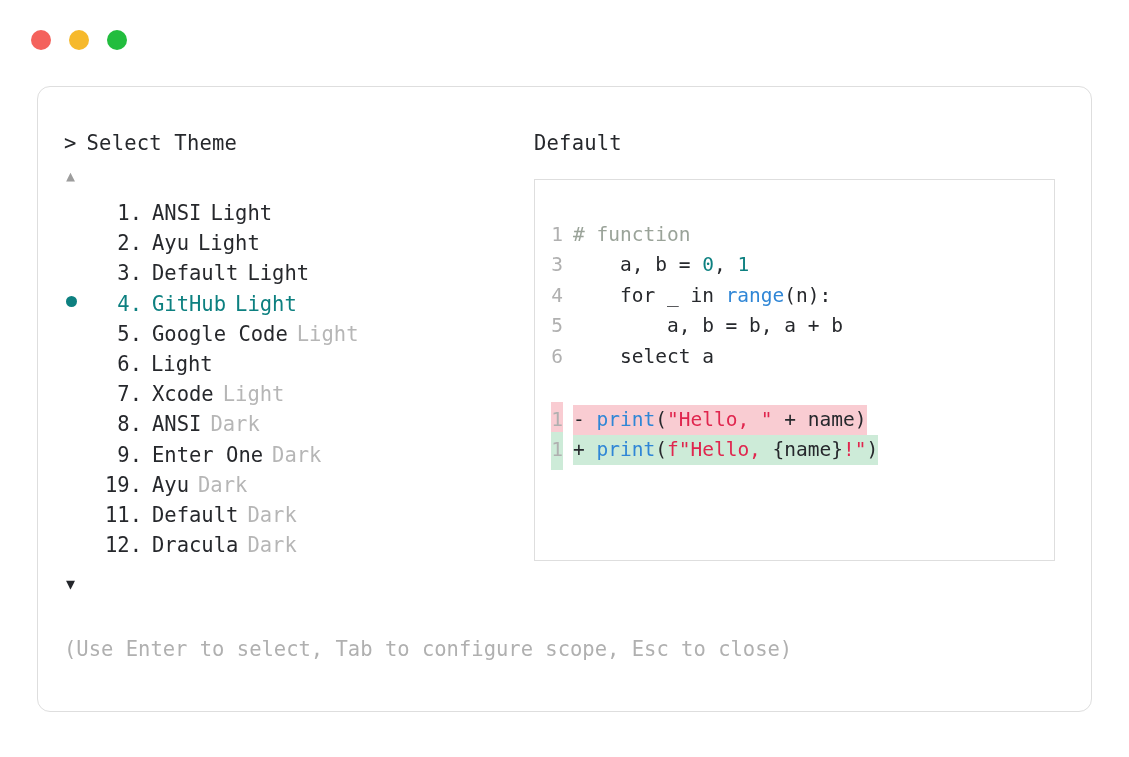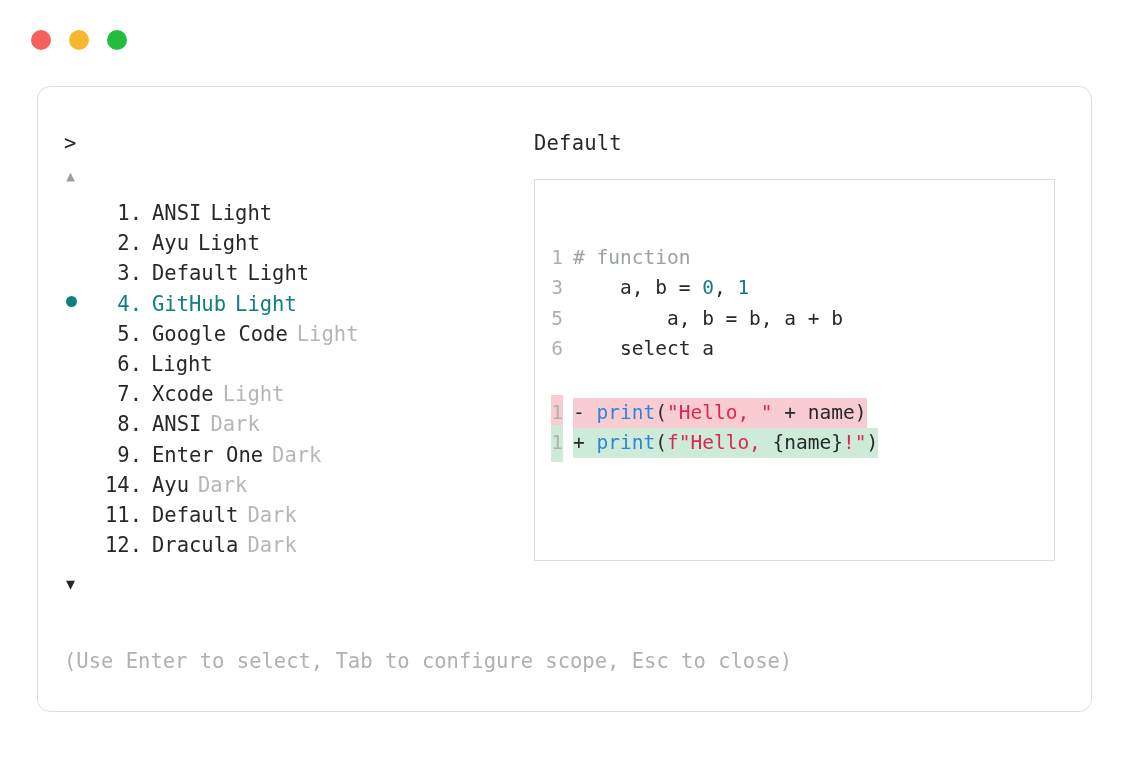--- a/index.html
+++ b/index.html
@@ -121,21 +121,20 @@
     border: 1.5px solid #dedede;
     background: #ffffff;
     padding: 40px 0 0 0;
     overflow: hidden;
   }
   .code-body {
     font-size: 19.5px;
     line-height: 30.4px;
     color: #26282c;
     padding-left: 16px;
-    margin-top: 23px;
   }
   .code-line { white-space: pre; height: 30.4px; display: block; }
   .ln {
     color: #b0b0b0;
     display: inline-block;
     width: 12px;
     text-align: right;
     margin-right: 10px;
   }
   .tok-comment { color: #9aa399; }
@@ -155,41 +154,41 @@
 
   
   .hint {
     position: absolute;
     left: 26px;
     top: 550px;
     font-size: 20.5px;
     line-height: 24px;
     color: #b0b0b0;
     white-space: pre;
-    margin-top: 12px;
   }
 </style>
 </head>
 <body>
 
 <div class="screen">
 
   <div class="titlebar">
     <span class="dot red"></span>
     <span class="dot yellow"></span>
     <span class="dot green"></span>
   </div>
 
   <div class="card">
     <div class="card-inner">
       <div class="columns">
 
         <div class="col-left">
           <div class="pane-title prompt-title">
             <span>&gt;</span>
+            <span>Select Theme</span>
           </div>
 
           <div class="arrow arrow-up">▲</div>
 
           <ul class="theme-list">
 
           <li class="theme-row">
               <span class="bullet-cell"></span>
               <span class="num-cell">1.</span>
               <span class="name-cell">ANSI</span>
@@ -237,21 +236,21 @@
               <span class="variant dim">Dark</span>
             </li>
               <li class="theme-row">
               <span class="bullet-cell"></span>
               <span class="num-cell">9.</span>
               <span class="name-cell">Enter One</span>
               <span class="variant dim">Dark</span>
             </li>
               <li class="theme-row">
               <span class="bullet-cell"></span>
-              <span class="num-cell">14.</span>
+              <span class="num-cell">19.</span>
               <span class="name-cell">Ayu</span>
               <span class="variant dim">Dark</span>
             </li>
               <li class="theme-row">
               <span class="bullet-cell"></span>
               <span class="num-cell">11.</span>
               <span class="name-cell">Default</span>
               <span class="variant dim">Dark</span>
             </li>
               <li class="theme-row">
@@ -265,20 +264,21 @@
           <div class="arrow arrow-down">▼</div>
         </div>
 
         <div class="col-right">
           <div class="pane-title">Default</div>
 
           <div class="code-panel">
             <div class="code-body">
                 <span class="code-line"><span class="ln">1</span><span class="tok-comment"># function</span></span>
                 <span class="code-line"><span class="ln">3</span><span class="tok-plain">    a, b = </span><span class="tok-num">0</span><span class="tok-plain">, </span><span class="tok-num">1</span></span>
+                <span class="code-line"><span class="ln">4</span><span class="tok-plain">    for _ in </span><span class="tok-builtin">range</span><span class="tok-plain">(n):</span></span>
                 <span class="code-line"><span class="ln">5</span><span class="tok-plain">        a, b = b, a + b</span></span>
                 <span class="code-line"><span class="ln">6</span><span class="tok-plain">    select a</span></span>
               </div>
             <div class="code-body diff-block">
                 <span class="diff-line diff-del"><span class="ln hl">1</span><span class="hl"><span class="diff-mark">- </span><span class="tok-builtin">print</span><span class="tok-plain">(</span><span class="tok-str">"Hello, "</span><span class="tok-plain"> + name)</span></span></span>
                 <span class="diff-line diff-add"><span class="ln hl">1</span><span class="hl"><span class="diff-mark">+ </span><span class="tok-builtin">print</span><span class="tok-plain">(</span><span class="tok-str">f"Hello, </span><span class="tok-plain">{name}</span><span class="tok-str">!"</span><span class="tok-plain">)</span></span></span>
               </div>
           </div>
         </div>
 

